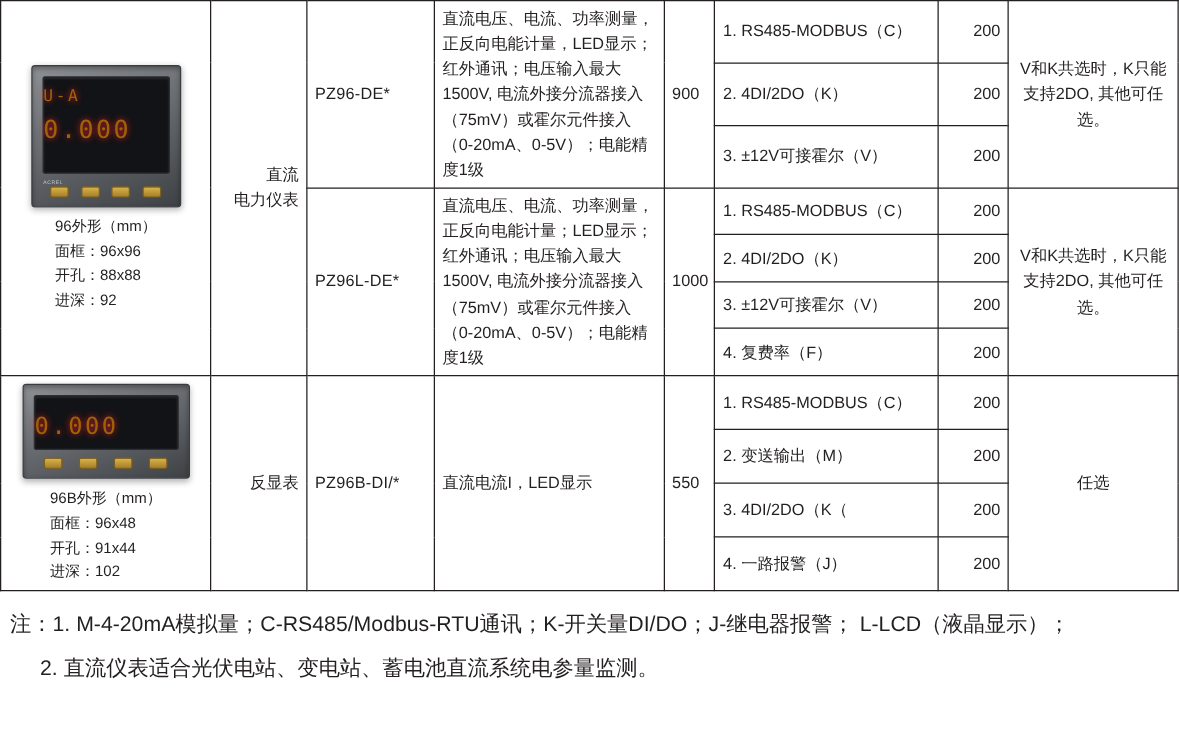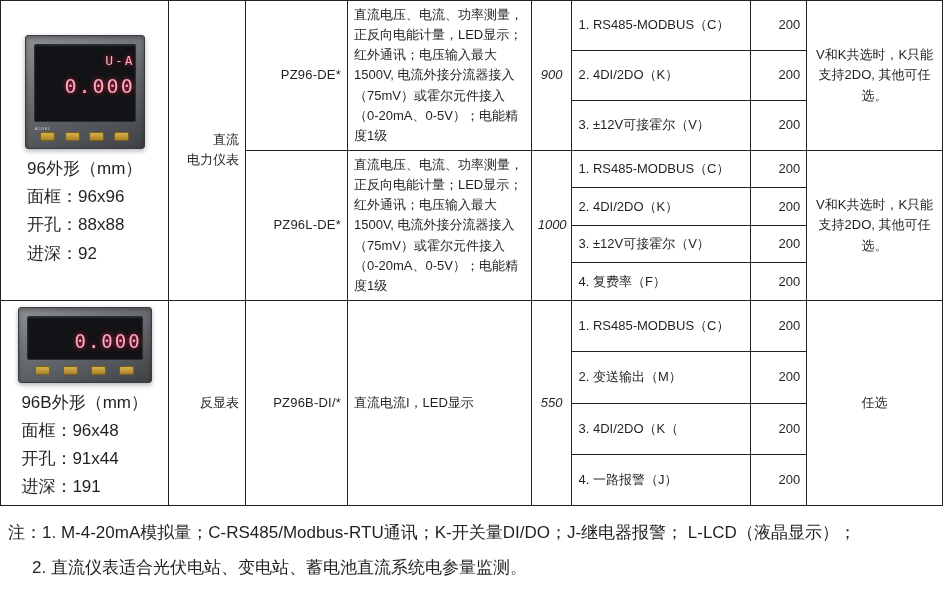--- a/index.html
+++ b/index.html
@@ -33,28 +33,27 @@
   .col-opt{width:175px;}
   .col-optprice{width:55px;}
   .col-note{width:133px;}
   .desc{
     text-align:left;
     font-size:13px;
     line-height:1.6;
     padding:8px 10px;
   }
   .modelname{
-    text-align:right;
+    text-align:left;
     font-size:13.5px;
     letter-spacing:0.2px;
   }
   .price{
-    text-align:center;
+    text-align:left;
     font-size:13.5px;
-    font-style:italic;
   }
   .opt{
     text-align:left;
     font-size:13px;
     padding-left:12px;
     margin-top:28px;
   }
   .optprice{
     text-align:right;
     font-size:13px;
@@ -97,22 +96,22 @@
     bottom:26px;
     background:#121316;
     border:1px solid #2b2d30;
     border-radius:2px;
     box-shadow:0 1px 2px rgba(255,255,255,.12) inset;
   }
   .meter.rect .face{bottom:22px;}
   .seg{
     position:absolute;
     left:0;right:0;
-    text-align:right;
-    color:#f9a8d4;
+    text-align:left;
+    color:#a16207;
     font-family:"DejaVu Sans Mono","Liberation Mono",monospace;
     text-shadow:0 0 5px rgba(255,40,40,.85);
     letter-spacing:2px;
   }
   .seg.top{top:6px;font-size:13px;}
   .seg.main{top:26px;font-size:20px;}
   .meter.rect .seg.main{top:10px;font-size:19px;}
   .btnrow{
     position:absolute;
     left:10px;right:10px;
@@ -127,21 +126,21 @@
     border-radius:2px;
     border:1px solid #7d5f1c;
   }
   .brand{
     position:absolute;
     left:9px;bottom:16px;
     font-size:4px;color:#c9ccd0;
     letter-spacing:.5px;
   }
   .dims{
-    font-size:17px;
+    font-size:12px;
     line-height:1.65;
     text-align:left;
     display:inline-block;
     margin:0 auto;
   }
   .dims .title{text-align:left;}
   .footnotes{
     padding:10px 10px 0 8px;
     font-size:17px;
     line-height:2.05;
@@ -246,21 +245,21 @@
                 <span class="btn"></span>
                 <span class="btn"></span>
                 <span class="btn"></span>
               </div>
             </div>
           </div>
           <div class="dims">
             <div class="title">96B外形（mm）</div>
             <div>面框：96x48</div>
             <div>开孔：91x44</div>
-            <div>进深：191</div>
+            <div>进深：102</div>
           </div>
         </td>
         <td class="typecell" rowspan="4">反显表</td>
         <td class="modelname" rowspan="4">PZ96B-DI/*</td>
         <td class="desc" rowspan="4">直流电流I，LED显示</td>
         <td class="price" rowspan="4">550</td>
         <td class="opt">1. RS485-MODBUS（C）</td>
         <td class="optprice">200</td>
         <td class="note" rowspan="4">任选</td>
       </tr>

